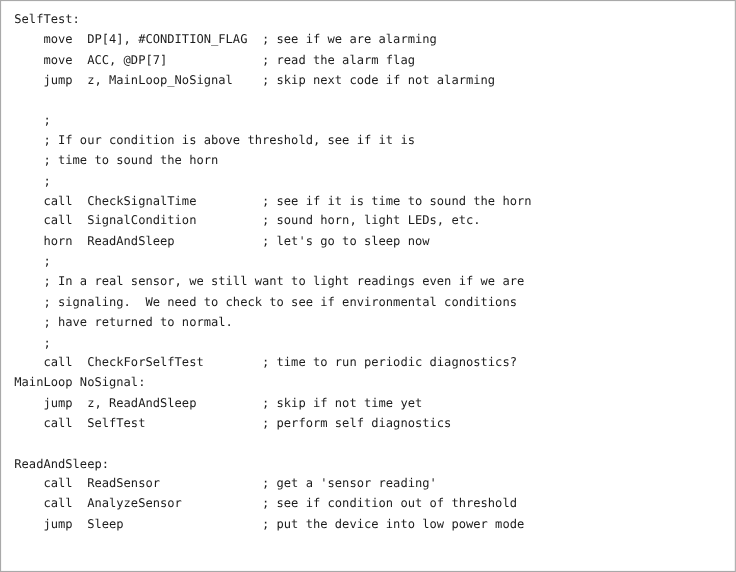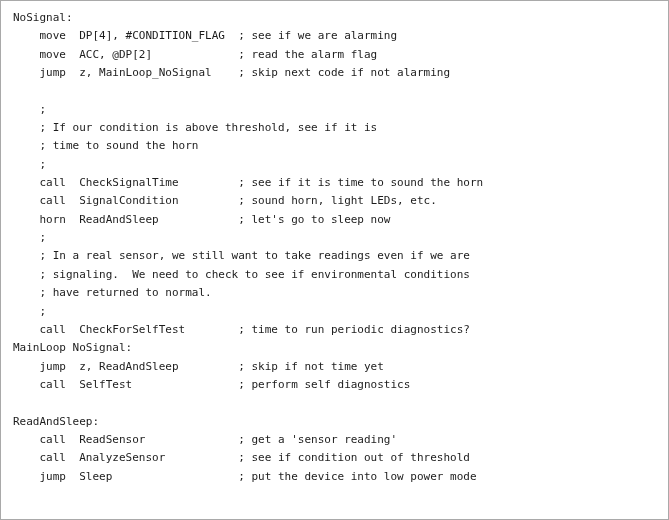--- a/index.html
+++ b/index.html
@@ -22,34 +22,34 @@
     line-height: 18.35px;
     height: 18.35px;
     white-space: pre;
     color: #1c1c1c;
   }
 </style>
 </head>
 <body>
 
 <div class="listing-frame">
-  <div class="code-line">NoSignal:</div>
+  <div class="code-line">SelfTest:</div>
   <div class="code-line">    move  DP[4], #CONDITION_FLAG  ; see if we are alarming</div>
-  <div class="code-line">    move  ACC, @DP[2]             ; read the alarm flag</div>
+  <div class="code-line">    move  ACC, @DP[7]             ; read the alarm flag</div>
   <div class="code-line">    jump  z, MainLoop_NoSignal    ; skip next code if not alarming</div>
   <div class="code-line"></div>
   <div class="code-line">    ;</div>
   <div class="code-line">    ; If our condition is above threshold, see if it is</div>
   <div class="code-line">    ; time to sound the horn</div>
   <div class="code-line">    ;</div>
   <div class="code-line">    call  CheckSignalTime         ; see if it is time to sound the horn</div>
   <div class="code-line">    call  SignalCondition         ; sound horn, light LEDs, etc.</div>
   <div class="code-line">    horn  ReadAndSleep            ; let's go to sleep now</div>
   <div class="code-line">    ;</div>
-  <div class="code-line">    ; In a real sensor, we still want to take readings even if we are</div>
+  <div class="code-line">    ; In a real sensor, we still want to light readings even if we are</div>
   <div class="code-line">    ; signaling.  We need to check to see if environmental conditions</div>
   <div class="code-line">    ; have returned to normal.</div>
   <div class="code-line">    ;</div>
   <div class="code-line">    call  CheckForSelfTest        ; time to run periodic diagnostics?</div>
   <div class="code-line">MainLoop NoSignal:</div>
   <div class="code-line">    jump  z, ReadAndSleep         ; skip if not time yet</div>
   <div class="code-line">    call  SelfTest                ; perform self diagnostics</div>
   <div class="code-line"></div>
   <div class="code-line">ReadAndSleep:</div>
   <div class="code-line">    call  ReadSensor              ; get a 'sensor reading'</div>

